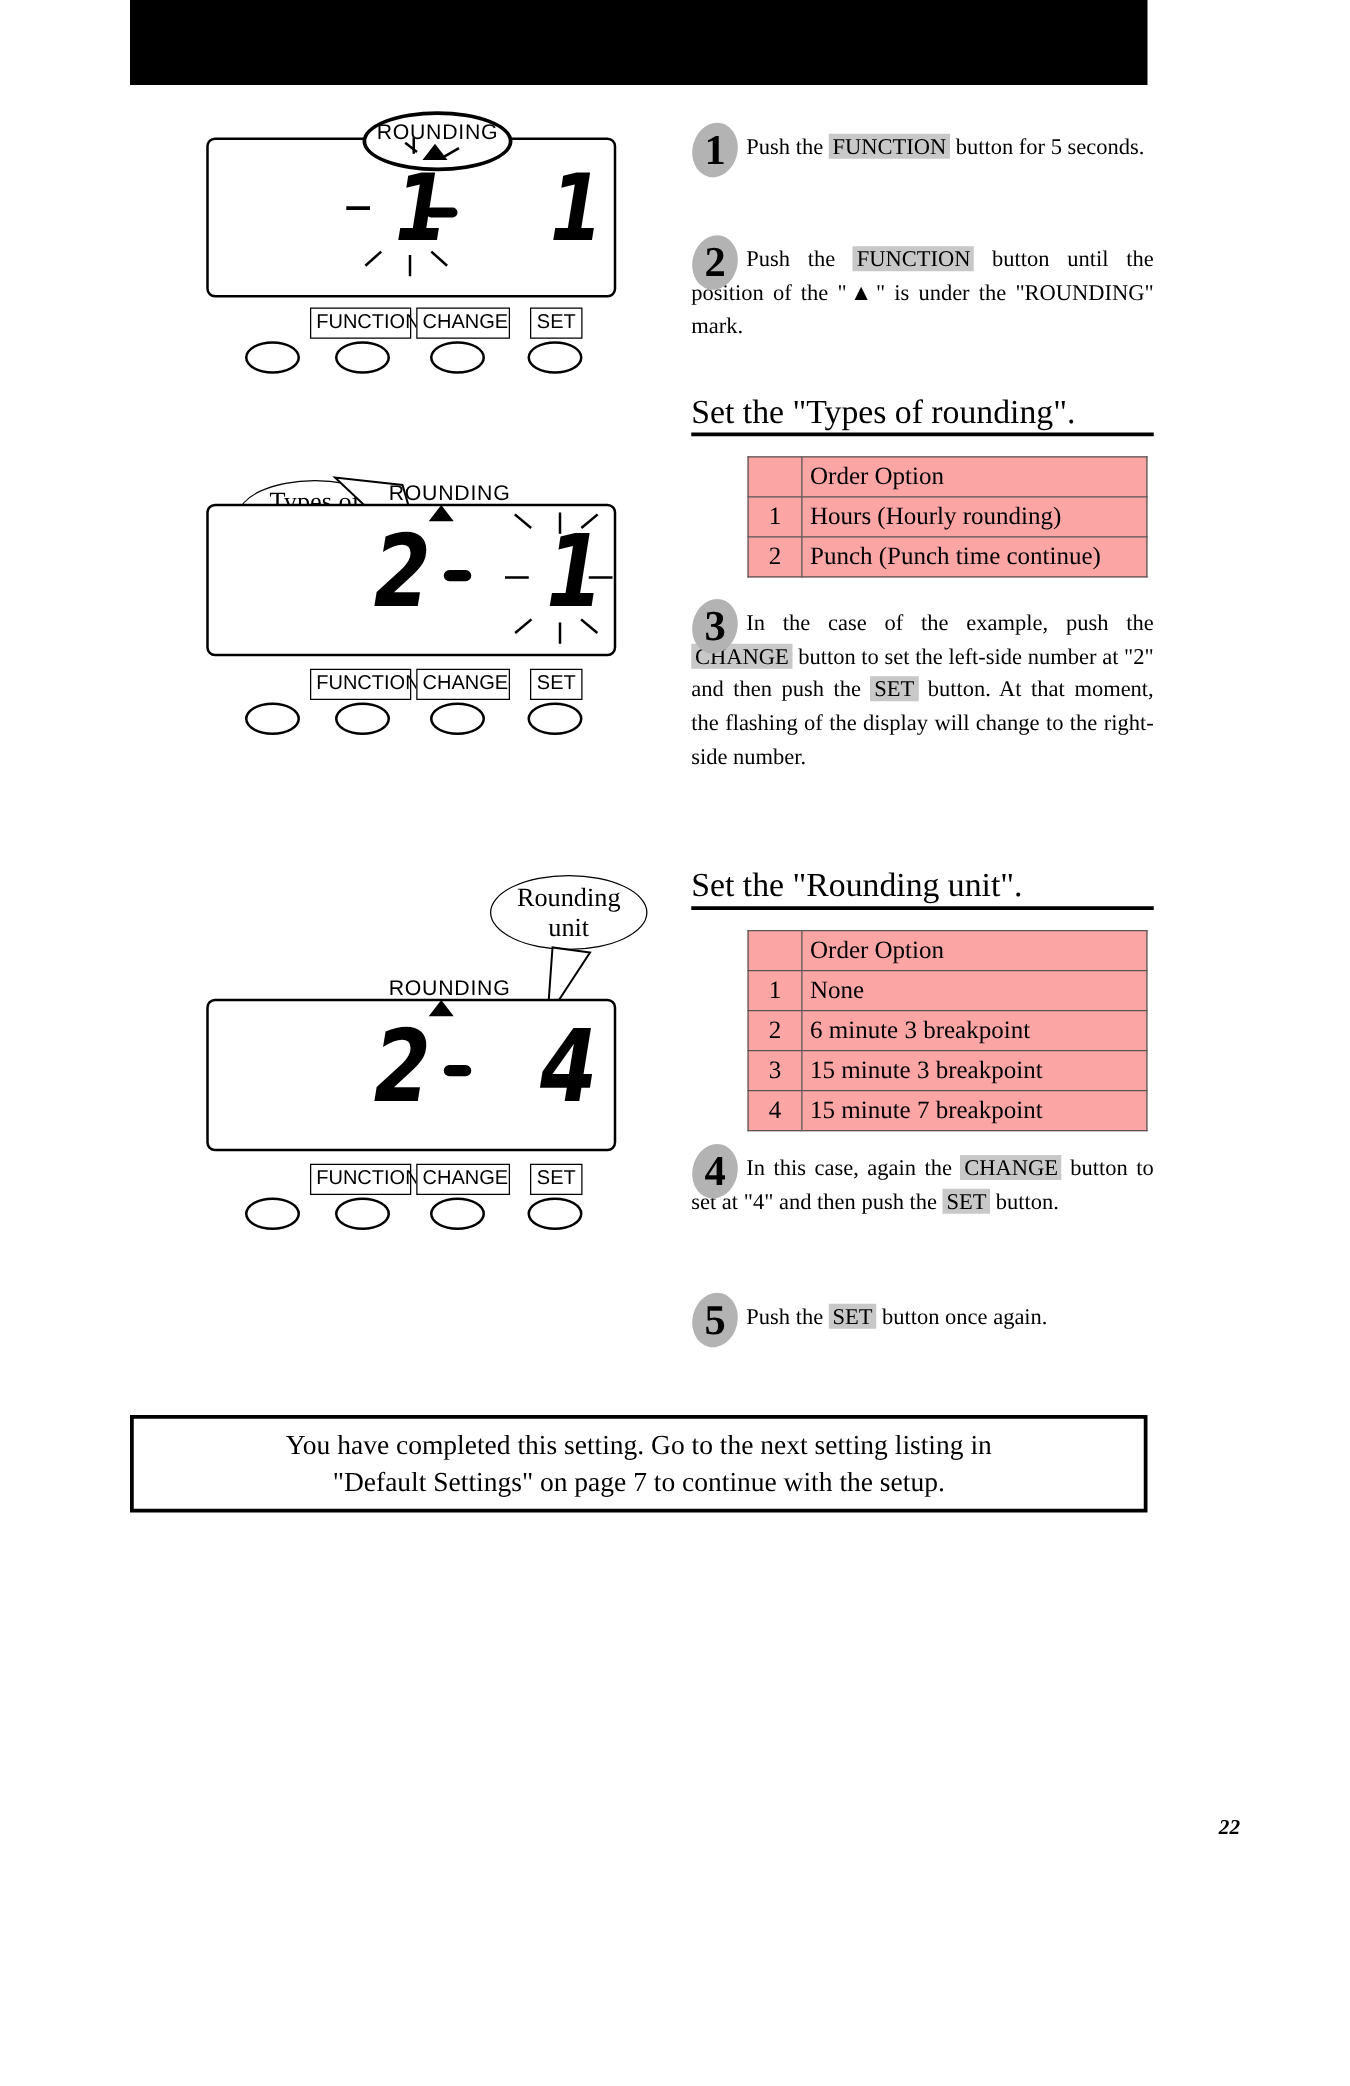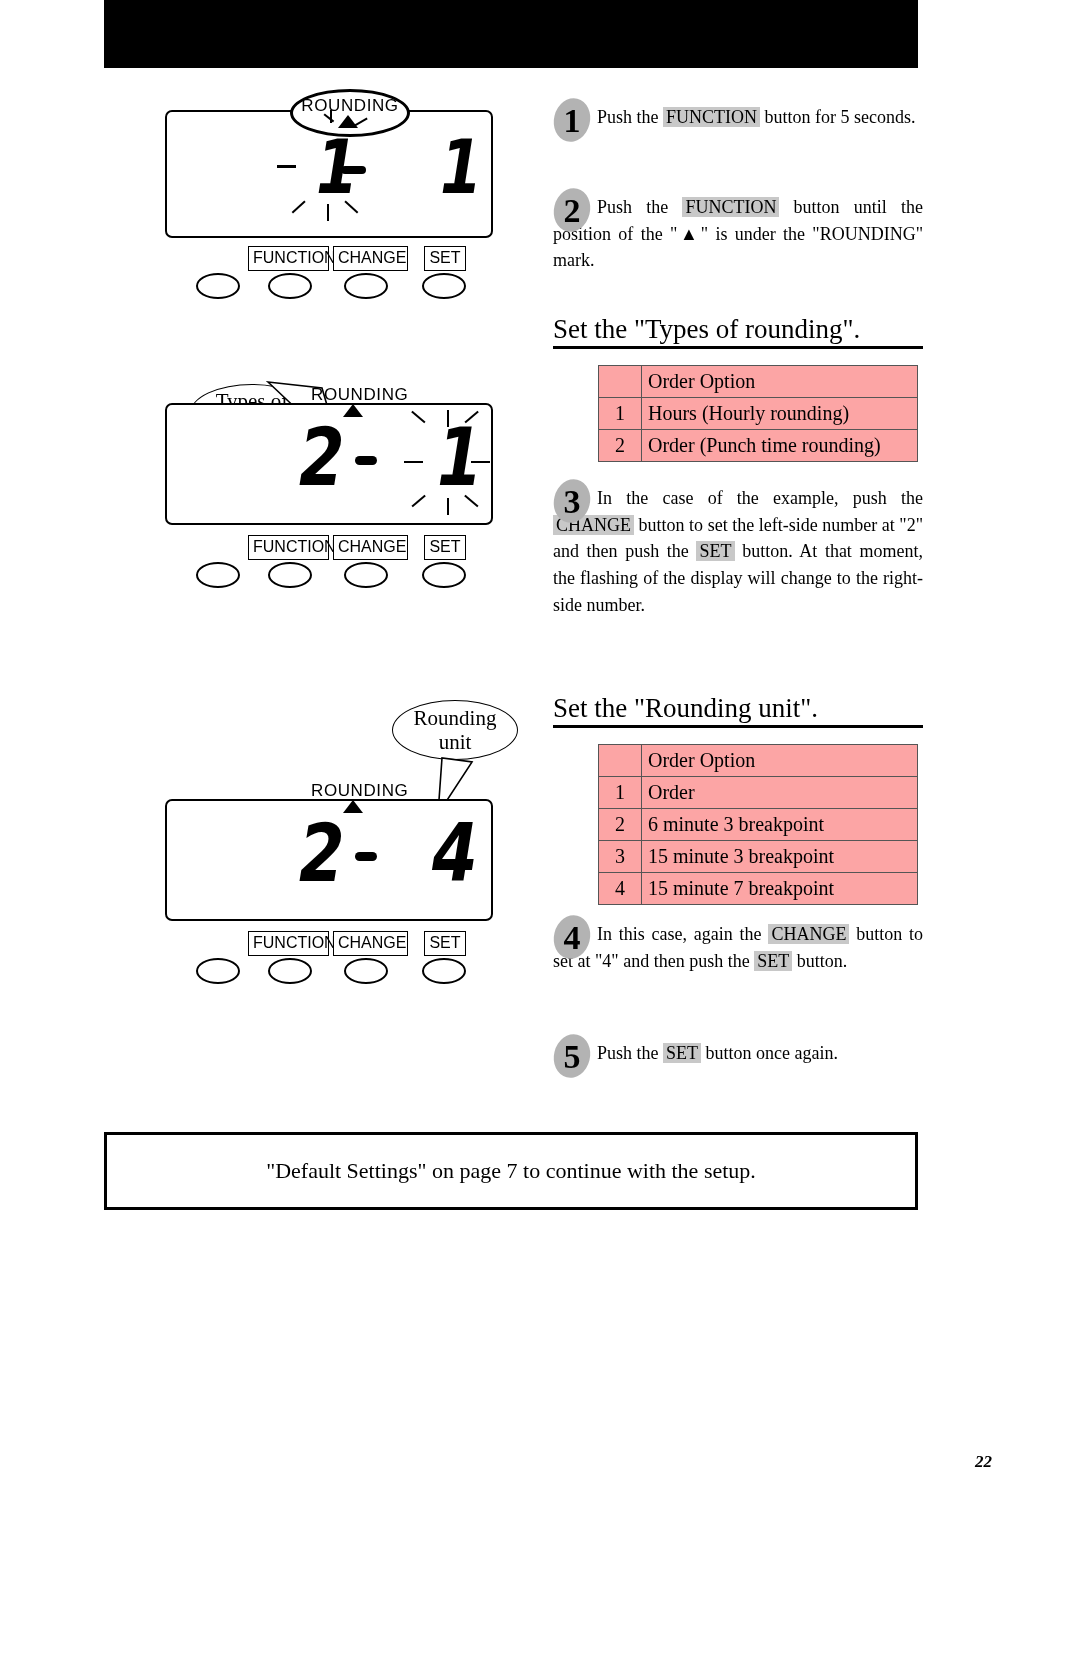--- a/index.html
+++ b/index.html
@@ -392,21 +392,21 @@
         <tr class="head">
       <td class="num"></td>
       <td class="opt">Order Option</td>
     </tr>
     <tr>
       <td class="num">1</td>
       <td class="opt">Hours (Hourly rounding)</td>
     </tr>
     <tr>
       <td class="num">2</td>
-      <td class="opt">Order (Punch time rounding)</td>
+      <td class="opt">Punch (Punch time continue)</td>
     </tr>
   </tbody>
     </table>
 
   <div class="step" style="left:553px; top:485px;">
     <div class="step-num">3</div>
     <div class="step-text first-line-indent"><span>In the case of the example, push the </span><span class="kbd">CHANGE</span><span> button to set the left-side number at "2" and then push the </span><span class="kbd">SET</span><span> button. At that moment, the flashing of the display will change to the right-side number.</span></div>
   </div>
 
   <div class="section-head" style="left:553px; top:692px;">
@@ -415,21 +415,21 @@
   </div>
 
   <table class="opt-table" style="left:598px; top:744px; width:320px;">
     <tbody>
         <tr class="head">
       <td class="num"></td>
       <td class="opt">Order Option</td>
     </tr>
     <tr>
       <td class="num">1</td>
-      <td class="opt">Order</td>
+      <td class="opt">None</td>
     </tr>
     <tr>
       <td class="num">2</td>
       <td class="opt">6 minute 3 breakpoint</td>
     </tr>
     <tr>
       <td class="num">3</td>
       <td class="opt">15 minute 3 breakpoint</td>
     </tr>
     <tr>
@@ -443,18 +443,19 @@
     <div class="step-num">4</div>
     <div class="step-text first-line-indent"><span>In this case, again the </span><span class="kbd">CHANGE</span><span> button to set at "4" and then push the </span><span class="kbd">SET</span><span> button.</span></div>
   </div>
 
   <div class="step" style="left:553px; top:1040px;">
     <div class="step-num">5</div>
     <div class="step-text first-line-indent"><span>Push the </span><span class="kbd">SET</span><span> button once again.</span></div>
   </div>
 
   <div class="notice">
+    <div>You have completed this setting.  Go to the next setting listing in</div>
     <div>"Default Settings" on page 7 to continue with the setup.</div>
   </div>
 
   <div class="page-number">22</div>
 
 </div>
 
 </body></html>

